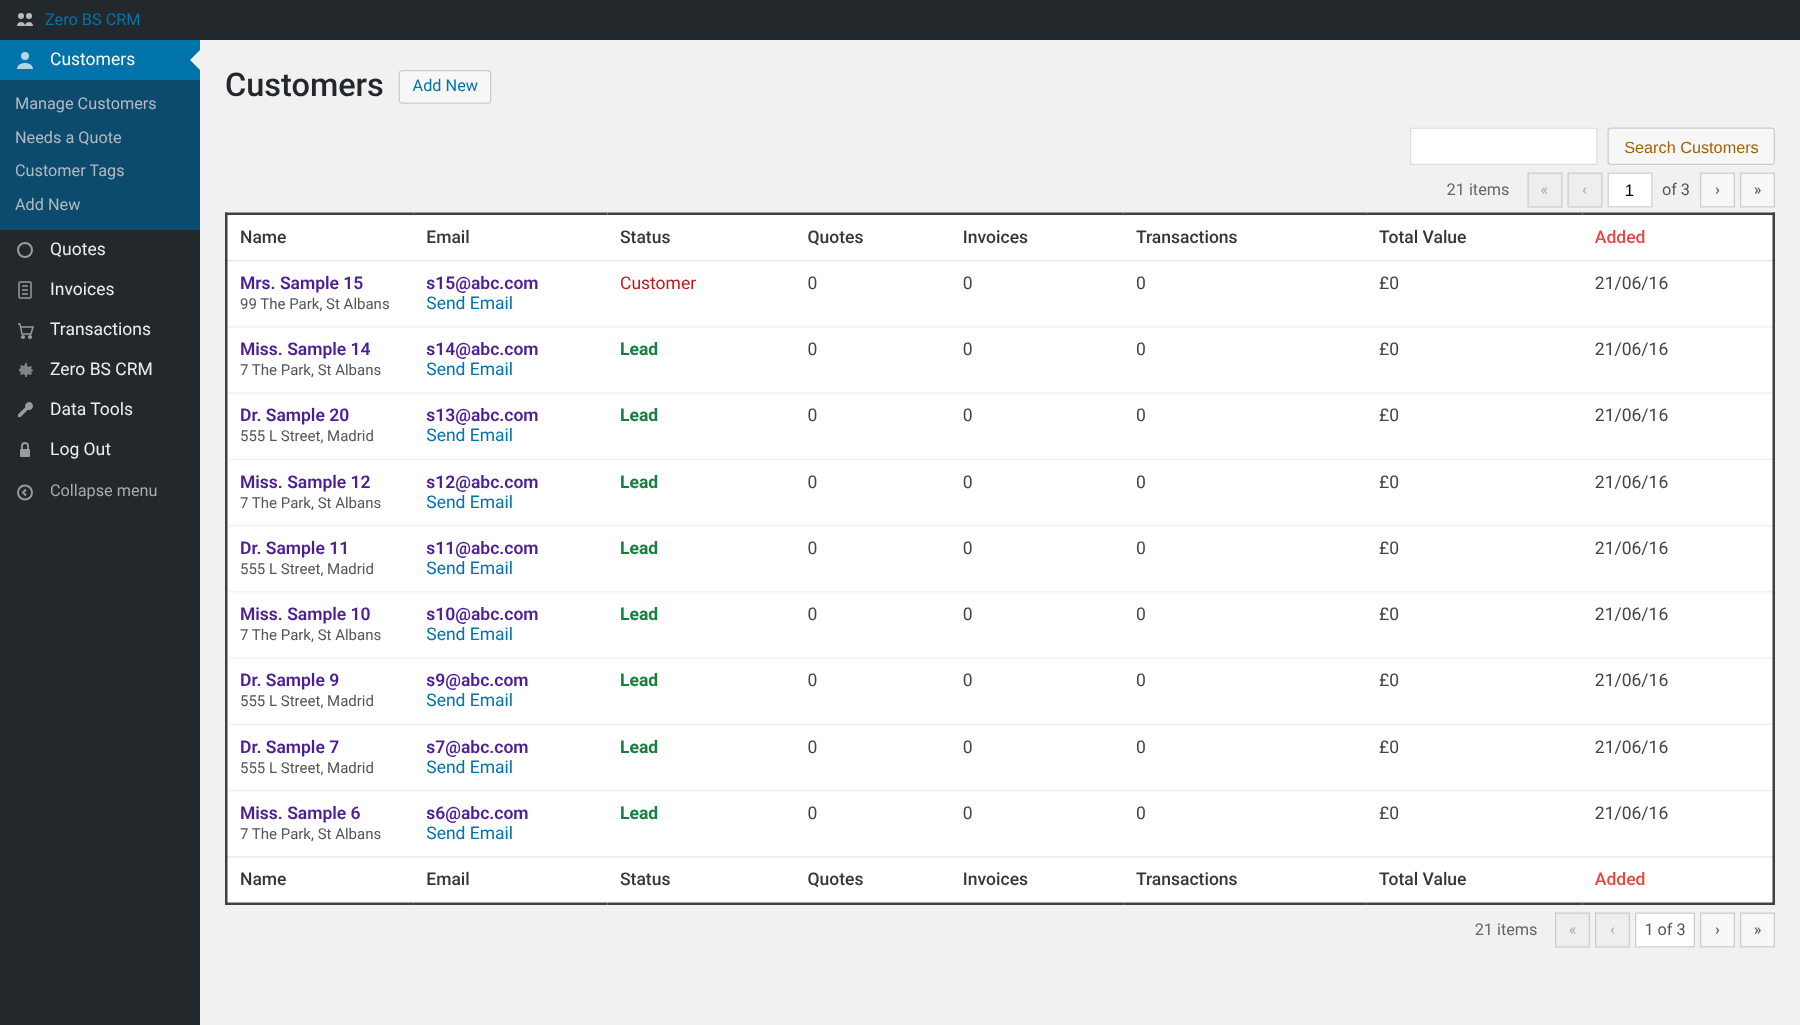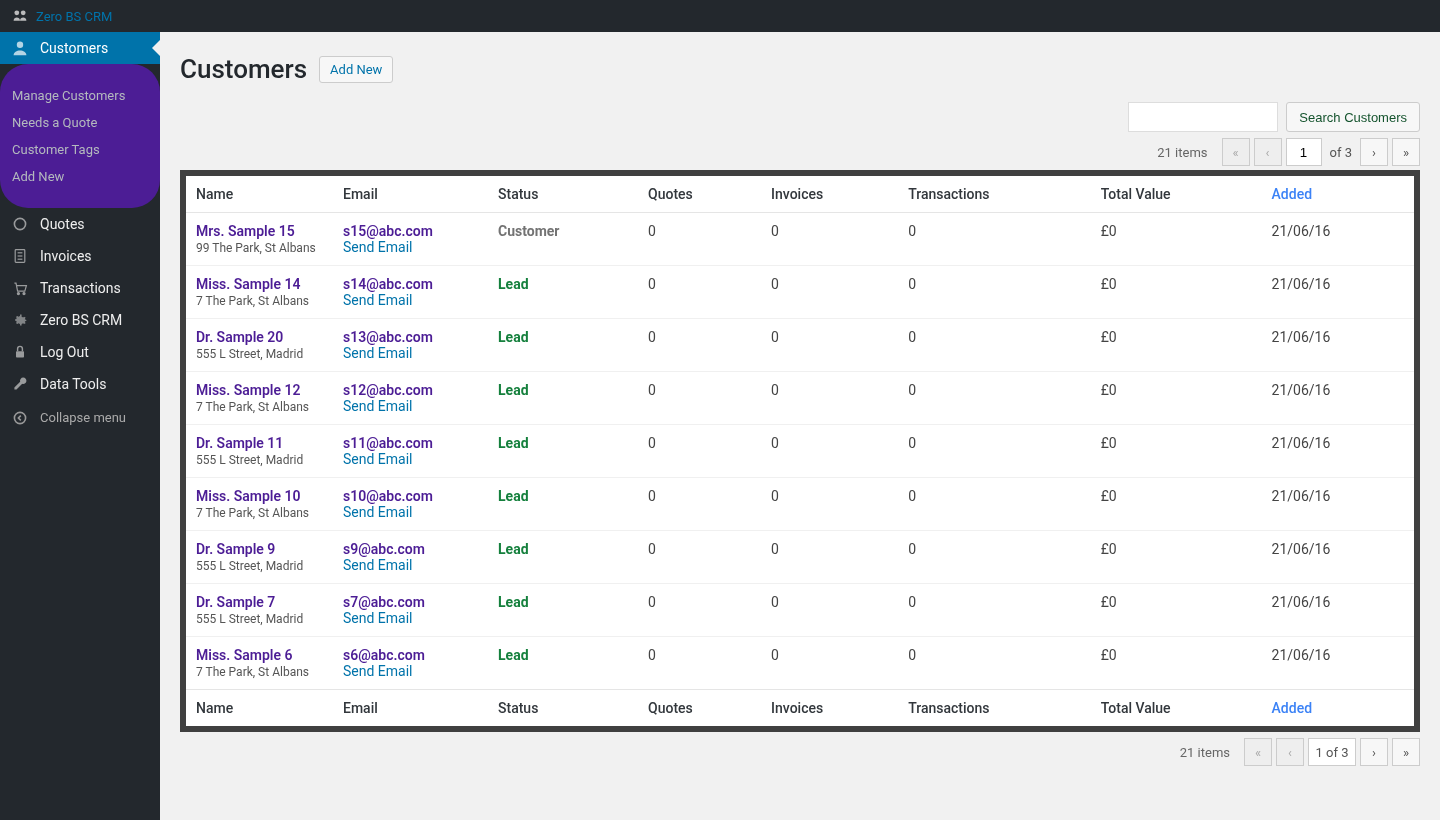--- a/index.html
+++ b/index.html
@@ -9,55 +9,55 @@
 .topbar { height: 32px; background: #23282d; color: #eee; display: flex; align-items: center; padding: 0 12px; font-size: 13px; }
 .topbar .site-icon { margin-right: 8px; opacity: 0.9; }
 
 .main-wrap { display: flex; }
 
 .sidebar { width: 160px; background: #23282d; color: #ccc; min-height: 788px; flex-shrink: 0; }
 .sidebar .primary-item { display: flex; align-items: center; padding: 8px 12px; color: #eee; font-size: 14px; cursor: pointer; }
 .sidebar .primary-item .icon { width: 20px; margin-right: 8px; opacity: 0.7; }
 .sidebar .primary-item.active { background: #0073aa; color: #fff; position: relative; }
 .sidebar .primary-item.active::after { content: ""; position: absolute; right: 0; top: 50%; margin-top: -8px; border: 8px solid transparent; border-right-color: #f1f1f1; }
-.sidebar .sub-items { background: #4c1d95; padding: 18px 0; border-radius: 28px; }
+.sidebar .sub-items { background: #0c4a6e; padding: 6px 0; }
 .sidebar .sub-item { padding: 6px 12px; font-size: 13px; color: #b4b9be; cursor: pointer; }
 .sidebar .collapse { display: flex; padding: 10px 12px; color: #aaa; font-size: 13px; cursor: pointer; }
 .sidebar .collapse .icon { width: 20px; margin-right: 8px; }
 
 .content { flex: 1; padding: 10px 20px 30px; }
 .page-header { display: flex; align-items: center; margin: 12px 0 18px; }
 .page-header h1 { font-size: 26px; font-weight: 500; color: #23282d; margin-right: 12px; }
 .add-new-btn { display: inline-block; padding: 5px 10px; border: 1px solid #ccc; background: #f7f7f7; color: #0073aa; font-size: 13px; border-radius: 3px; cursor: pointer; }
 
 .toolbar-top { display: flex; justify-content: flex-end; align-items: center; gap: 8px; margin-bottom: 6px; }
 .search-input { height: 30px; border: 1px solid #ddd; padding: 0 8px; width: 150px; background: #fff; }
-.search-btn { height: 30px; border: 1px solid #ccc; background: #f7f7f7; padding: 0 12px; color: #14532d; cursor: pointer; font-size: 13px; border-radius: 3px; }
+.search-btn { height: 30px; border: 1px solid #ccc; background: #f7f7f7; padding: 0 12px; color: #a16207; cursor: pointer; font-size: 13px; border-radius: 3px; }
 
 .pagination-row { display: flex; justify-content: flex-end; align-items: center; gap: 4px; color: #555; font-size: 13px; margin-bottom: 4px; }
 .pagination-row .count { margin-right: 10px; color: #666; }
 .page-btn { height: 28px; min-width: 28px; border: 1px solid #ccc; background: #f7f7f7; color: #555; display: inline-flex; align-items: center; justify-content: center; cursor: pointer; font-size: 13px; }
 .page-btn.disabled { background: #eee; color: #aaa; cursor: default; }
 .page-btn.current { background: #fff; }
 .page-input { height: 28px; width: 36px; border: 1px solid #ccc; text-align: center; background: #fff; }
 .of-label { padding: 0 4px; }
 
-.table { width: 100%; background: #fff; border: 6px solid #404040; border-collapse: collapse; }
+.table { width: 100%; background: #fff; border: 2px solid #404040; border-collapse: collapse; }
 .table th, .table td { text-align: left; padding: 10px 10px; font-size: 14px; vertical-align: top; }
 .table thead th, .table tfoot th { font-weight: 500; color: #32373c; border-bottom: 1px solid #e5e5e5; }
 .table tfoot th { border-top: 1px solid #e5e5e5; border-bottom: none; }
 .table tbody tr + tr td { border-top: 1px solid #f0f0f0; }
 .table .row-link { color: #4c1d95; font-weight: 600; display: block; }
 .table .row-sub { color: #555; font-size: 12px; }
-.table .status-customer { color: #737373; font-weight: 700; }
+.table .status-customer { color: #b91c1c; font-weight: 400; }
 .table .status-lead { color: #15803d; font-weight: 700; margin-top: 48px; }
 .col-name { width: 150px; }
 .col-email { width: 155px; }
 .col-status { width: 150px; }
-.col-added a { color: #3b82f6; }
+.col-added a { color: #ef4444; }
 
 .bottom-pagination { margin-top: 6px; display: flex; justify-content: flex-end; align-items: center; gap: 4px; font-size: 13px; color: #555;}
 .bottom-pagination .count { margin-right: 10px; color:#666;}
 
 svg { display: block; }
 </style>
 </head>
 <body>
 
 <div class="topbar">
@@ -122,34 +122,34 @@
     <div class="primary-item">
       <span class="icon">
           <svg width="16" height="16" viewBox="0 0 20 20" fill="#ccc">
             <path d="M10 6a4 4 0 100 8 4 4 0 000-8zm8 4l-2-1 1-2-2-1-1 1-2-1V3h-2v2l-2 1-1-1-2 1 1 2-2 1v2l2 1-1 2 2 1 1-1 2 1v2h2v-2l2-1 1 1 2-1-1-2 2-1z" opacity="0.8"></path>
           </svg>
         </span>
       <span>Zero BS CRM</span>
     </div>
     <div class="primary-item">
       <span class="icon">
+          <svg width="16" height="16" viewBox="0 0 20 20" fill="#ccc">
+            <path d="M14 2a4 4 0 00-3.8 5.2L3 14.4V17h2.6l7.2-7.2A4 4 0 1014 2z"></path>
+          </svg>
+        </span>
+      <span>Data Tools</span>
+    </div>
+    <div class="primary-item">
+      <span class="icon">
           <svg width="16" height="16" viewBox="0 0 20 20" fill="none" stroke="#ccc" stroke-width="1.8">
             <rect x="5" y="9" width="10" height="8" rx="1" fill="#ccc" stroke="none"></rect>
             <path d="M7 9V6a3 3 0 016 0v3"></path>
           </svg>
         </span>
       <span>Log Out</span>
-    </div>
-    <div class="primary-item">
-      <span class="icon">
-          <svg width="16" height="16" viewBox="0 0 20 20" fill="#ccc">
-            <path d="M14 2a4 4 0 00-3.8 5.2L3 14.4V17h2.6l7.2-7.2A4 4 0 1014 2z"></path>
-          </svg>
-        </span>
-      <span>Data Tools</span>
     </div>
     <div class="collapse">
       <span class="icon">
           <svg width="16" height="16" viewBox="0 0 20 20" fill="none" stroke="#999" stroke-width="2">
             <circle cx="10" cy="10" r="7"></circle>
             <path d="M11 7l-3 3 3 3"></path>
           </svg>
         </span>
       <span>Collapse menu</span>
     </div>

